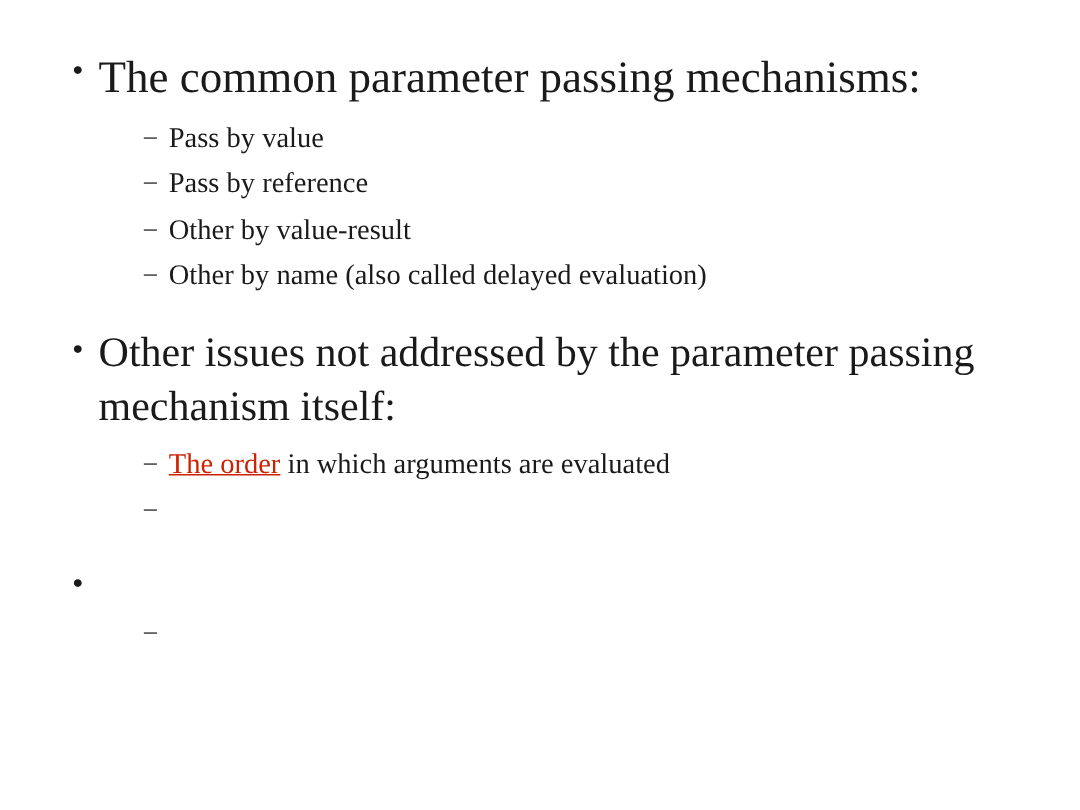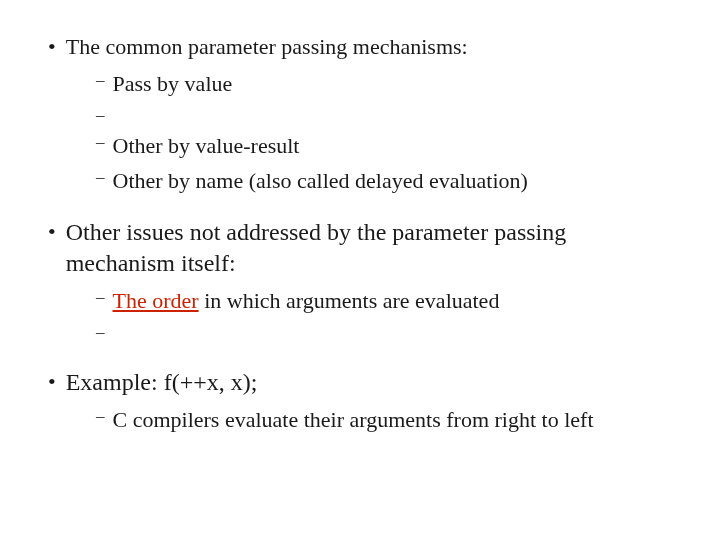--- a/index.html
+++ b/index.html
@@ -39,21 +39,21 @@
     }
 
     .bullet-dot {
       font-size: 22px;
       line-height: 1.3;
       flex-shrink: 0;
       margin-top: 1px;
     }
 
     .bullet-text-main {
-      font-size: 22px;
+      font-size: 30px;
       line-height: 1.35;
       font-weight: normal;
     }
 
     .sub-bullets {
       padding-left: 48px;
       margin-top: 4px;
       margin-bottom: 6px;
     }
 
@@ -64,31 +64,31 @@
       margin-bottom: 3px;
     }
 
     .sub-dash {
       font-size: 17px;
       line-height: 1.45;
       flex-shrink: 0;
     }
 
     .sub-text {
-      font-size: 22px;
+      font-size: 19px;
       line-height: 1.45;
     }
 
     .highlight-red {
       color: #cc2200;
       text-decoration: underline;
     }
 
     .bullet-text-main.large {
-      font-size: 24px;
+      font-size: 28px;
       line-height: 1.3;
     }
 
     .bullet-section.large-section {
       margin-bottom: 16px;
     }
 
     .bullet-section.medium-section {
       margin-bottom: 12px;
     }
@@ -103,20 +103,21 @@
       <span class="bullet-dot">•</span>
       <span class="bullet-text-main">The common parameter passing mechanisms:</span>
     </div>
     <div class="sub-bullets">
       <div class="sub-bullet">
         <span class="sub-dash">–</span>
         <span class="sub-text">Pass by value</span>
       </div>
       <div class="sub-bullet">
         <span class="sub-dash">–</span>
+        <span class="sub-text">Pass by reference</span>
       </div>
       <div class="sub-bullet">
         <span class="sub-dash">–</span>
         <span class="sub-text">Other by value-result</span>
       </div>
       <div class="sub-bullet">
         <span class="sub-dash">–</span>
         <span class="sub-text">Other by name (also called delayed evaluation)</span>
       </div>
     </div>
@@ -136,23 +137,21 @@
       </div>
       <div class="sub-bullet">
         <span class="sub-dash">–</span>
       </div>
     </div>
   </div>
 
   <div class="bullet-section medium-section">
     <div class="bullet-main">
       <span class="bullet-dot">•</span>
-      <span class="bullet-text-main large">Example: f(++x, x);</span>
     </div>
     <div class="sub-bullets">
       <div class="sub-bullet">
         <span class="sub-dash">–</span>
-        <span class="sub-text">C compilers evaluate their arguments from right to left</span>
       </div>
     </div>
   </div>
 
 </div>
 
 </body></html>

